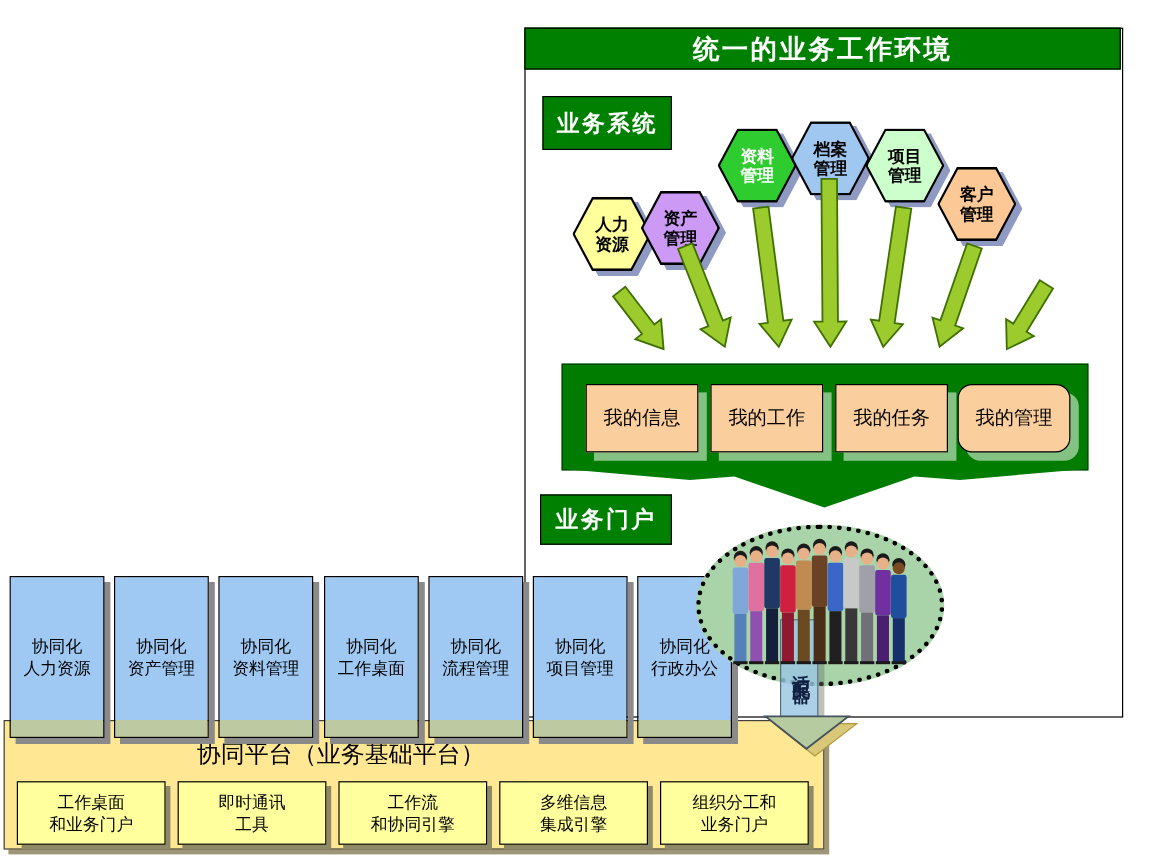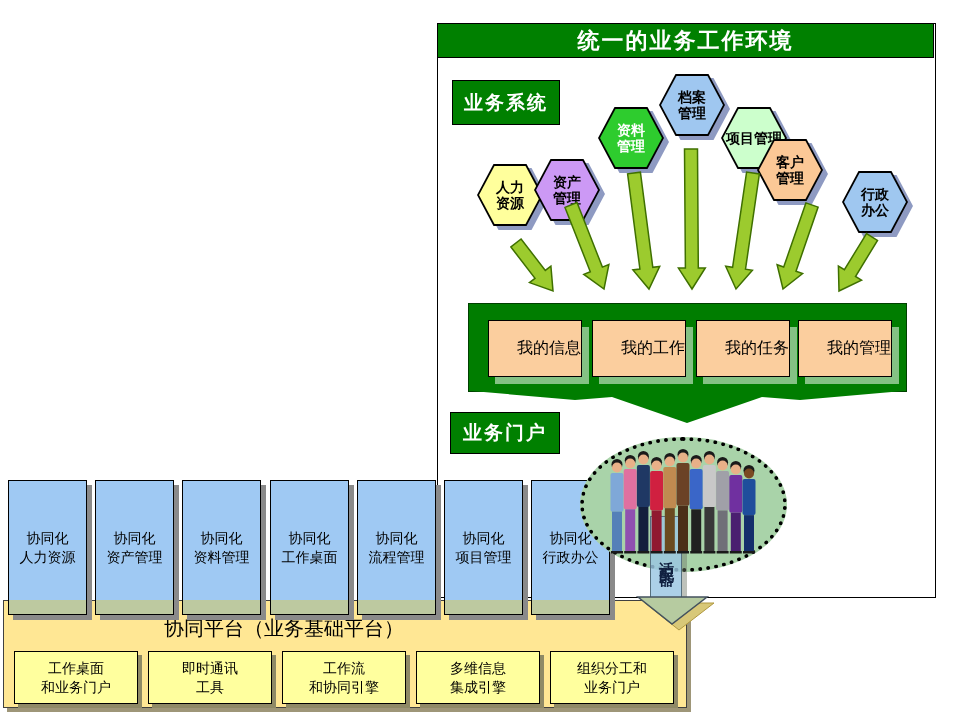--- a/index.html
+++ b/index.html
@@ -20,21 +20,21 @@
   .hex{position:absolute;width:66px;height:62px;z-index:3;}
   .hex .layer{position:absolute;clip-path:polygon(25% 0,75% 0,100% 50%,75% 100%,25% 100%,0 50%);}
   .hex .sh{inset:0;transform:translate(5px,4px);background:#8E9AC2;}
   .hex .bd{inset:0;background:#000;}
   .hex .fl{inset:2px;display:flex;flex-direction:column;align-items:center;justify-content:center;
            font-size:14px;line-height:1.15;font-weight:bold;text-align:center;}
   
   .green-bar{position:absolute;left:468px;top:303px;width:439px;height:89px;background:#007D00;
              border:1px solid #004000;box-sizing:border-box;z-index:2;}
   .my-box{position:absolute;top:320px;width:94px;height:57px;background:#FBCE9E;border:1px solid #000;
-          box-sizing:border-box;z-index:3;display:flex;align-items:center;justify-content:flex-end;
+          box-sizing:border-box;z-index:3;display:flex;align-items:center;justify-content:center;
           font-size:16px;color:#000;box-shadow:7px 7px 0 #84C284;}
   
   .users-ellipse{position:absolute;left:580px;top:437px;width:207px;height:135px;background:#A9D3A9;
                  border:4px dotted #000;border-radius:50%;box-sizing:border-box;z-index:4;}
   
   .adapter{position:absolute;left:650px;top:516px;width:32px;height:82px;
            background:rgba(154,198,226,0.82);border:1px solid #56707E;box-sizing:border-box;z-index:5;
            display:flex;align-items:center;justify-content:center;
            writing-mode:vertical-rl;text-orientation:upright;font-size:15px;font-weight:bold;
            color:#102040;letter-spacing:5px;box-shadow:5px 4px 0 rgba(110,120,105,0.45);}
@@ -91,50 +91,42 @@
     </div>
   </div>
   <div class="hex" style="left:598px;top:107px;">
     <div class="layer sh"></div>
     <div class="layer bd"></div>
     <div class="layer fl" style="background: rgb(46, 204, 46); color: rgb(255, 255, 255); flex-direction: column;">
       <span>资料</span>
         <span>管理</span>
     </div>
   </div>
-  <div class="hex" style="left:659px;top:74px;">
+  <div class="hex" style="left:659px;top:101px;">
     <div class="layer sh"></div>
     <div class="layer bd"></div>
     <div class="layer fl" style="background: rgb(159, 199, 240); color: rgb(0, 0, 0); flex-direction: column;">
       <span>档案</span>
         <span>管理</span>
     </div>
   </div>
   <div class="hex" style="left:721px;top:107px;">
     <div class="layer sh"></div>
     <div class="layer bd"></div>
-    <div class="layer fl" style="background: rgb(204, 255, 204); color: rgb(0, 0, 0); flex-direction: row;">
+    <div class="layer fl" style="background: rgb(204, 255, 204); color: rgb(0, 0, 0); flex-direction: column;">
       <span>项目</span>
         <span>管理</span>
     </div>
   </div>
-  <div class="hex" style="left:757px;top:139px;">
+  <div class="hex" style="left:781px;top:139px;">
     <div class="layer sh"></div>
     <div class="layer bd"></div>
     <div class="layer fl" style="background: rgb(251, 200, 150); color: rgb(0, 0, 0); flex-direction: column;">
       <span>客户</span>
         <span>管理</span>
-    </div>
-  </div>
-  <div class="hex" style="left:842px;top:171px;">
-    <div class="layer sh"></div>
-    <div class="layer bd"></div>
-    <div class="layer fl" style="background: rgb(159, 199, 240); color: rgb(0, 0, 0); flex-direction: column;">
-      <span>行政</span>
-        <span>办公</span>
     </div>
   </div>
 
   <svg id="svg-arrows" class="overlay" viewBox="0 0 960 720">
       <polygon points="510.9,247.0 535.0,278.3 529.5,282.6 553.0,291.0 550.9,266.1 545.3,270.4 521.1,239.0" fill="#9CCB2E" stroke="#3F7000" stroke-width="1.5"></polygon>
       <polygon points="565.0,207.4 590.3,271.8 583.8,274.4 604.0,289.0 608.9,264.5 602.4,267.1 577.0,202.6" fill="#9CCB2E" stroke="#3F7000" stroke-width="1.5"></polygon>
       <polygon points="627.6,173.8 639.9,269.0 632.9,269.9 649.0,289.0 659.7,266.4 652.8,267.3 640.4,172.2" fill="#9CCB2E" stroke="#3F7000" stroke-width="1.5"></polygon>
       <polygon points="684.5,149.0 685.4,268.0 678.4,268.1 692.0,289.0 705.3,267.9 698.3,268.0 697.5,149.0" fill="#9CCB2E" stroke="#3F7000" stroke-width="1.5"></polygon>
       <polygon points="746.6,172.1 732.6,267.3 725.7,266.3 736.0,289.0 752.4,270.2 745.5,269.2 759.4,173.9" fill="#9CCB2E" stroke="#3F7000" stroke-width="1.5"></polygon>
       <polygon points="805.9,202.9 783.7,267.0 777.1,264.7 783.0,289.0 802.6,273.6 796.0,271.3 818.1,207.1" fill="#9CCB2E" stroke="#3F7000" stroke-width="1.5"></polygon>
@@ -145,21 +137,21 @@
   <div class="green-bar"></div>
   <div class="my-box" style="left:488px;">
     <span>我的信息</span>
     </div>
   <div class="my-box" style="left:592px;">
     <span>我的工作</span>
     </div>
   <div class="my-box" style="left:696px;">
     <span>我的任务</span>
     </div>
-  <div class="my-box" style="left:798px;">
+  <div class="my-box" style="left:798px;border-radius:12px;">
     <span>我的管理</span>
     </div>
 
   <div class="users-ellipse"></div>
   <svg id="svg-people" class="overlay" viewBox="0 0 960 720">
       <g>
         <circle cx="617" cy="464.5" r="5.5" fill="#1A1A1A"></circle>
         <circle cx="617" cy="467.5" r="5" fill="#E8B088"></circle>
         <rect x="610.5" y="473" width="13" height="38.64" rx="2" fill="#7FA8D8"></rect>
         <rect x="612" y="511.64" width="10" height="41.36" fill="#5580B8"></rect>

